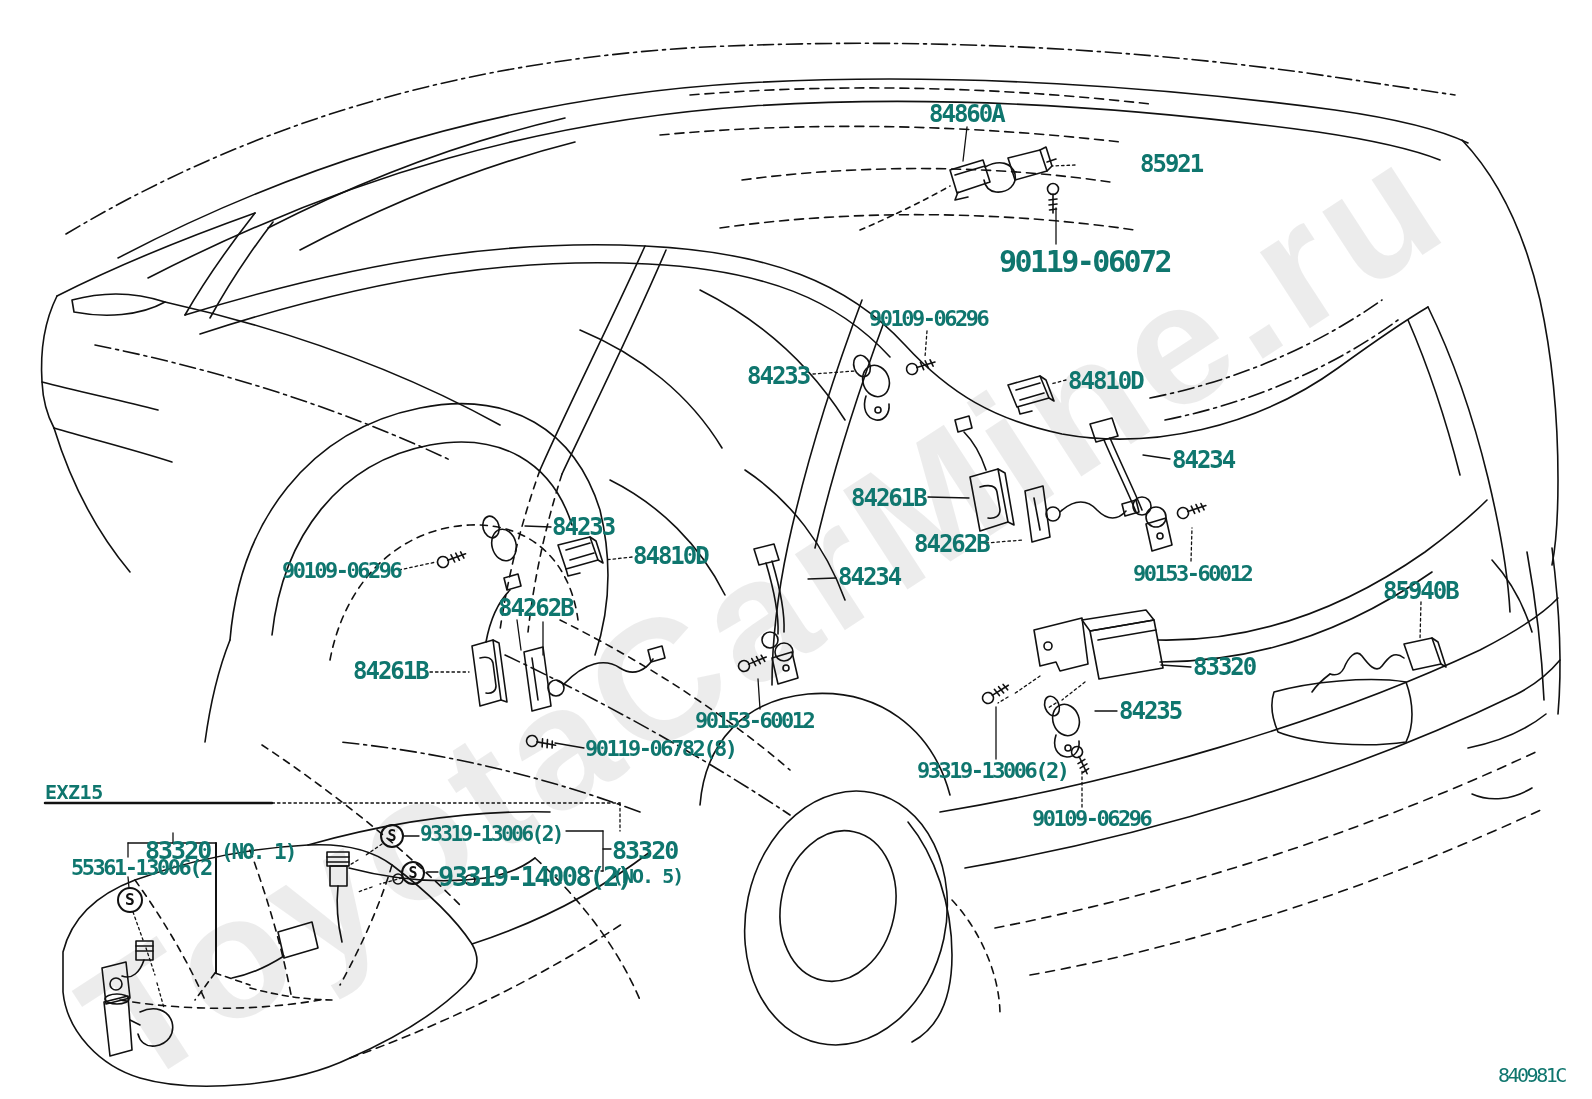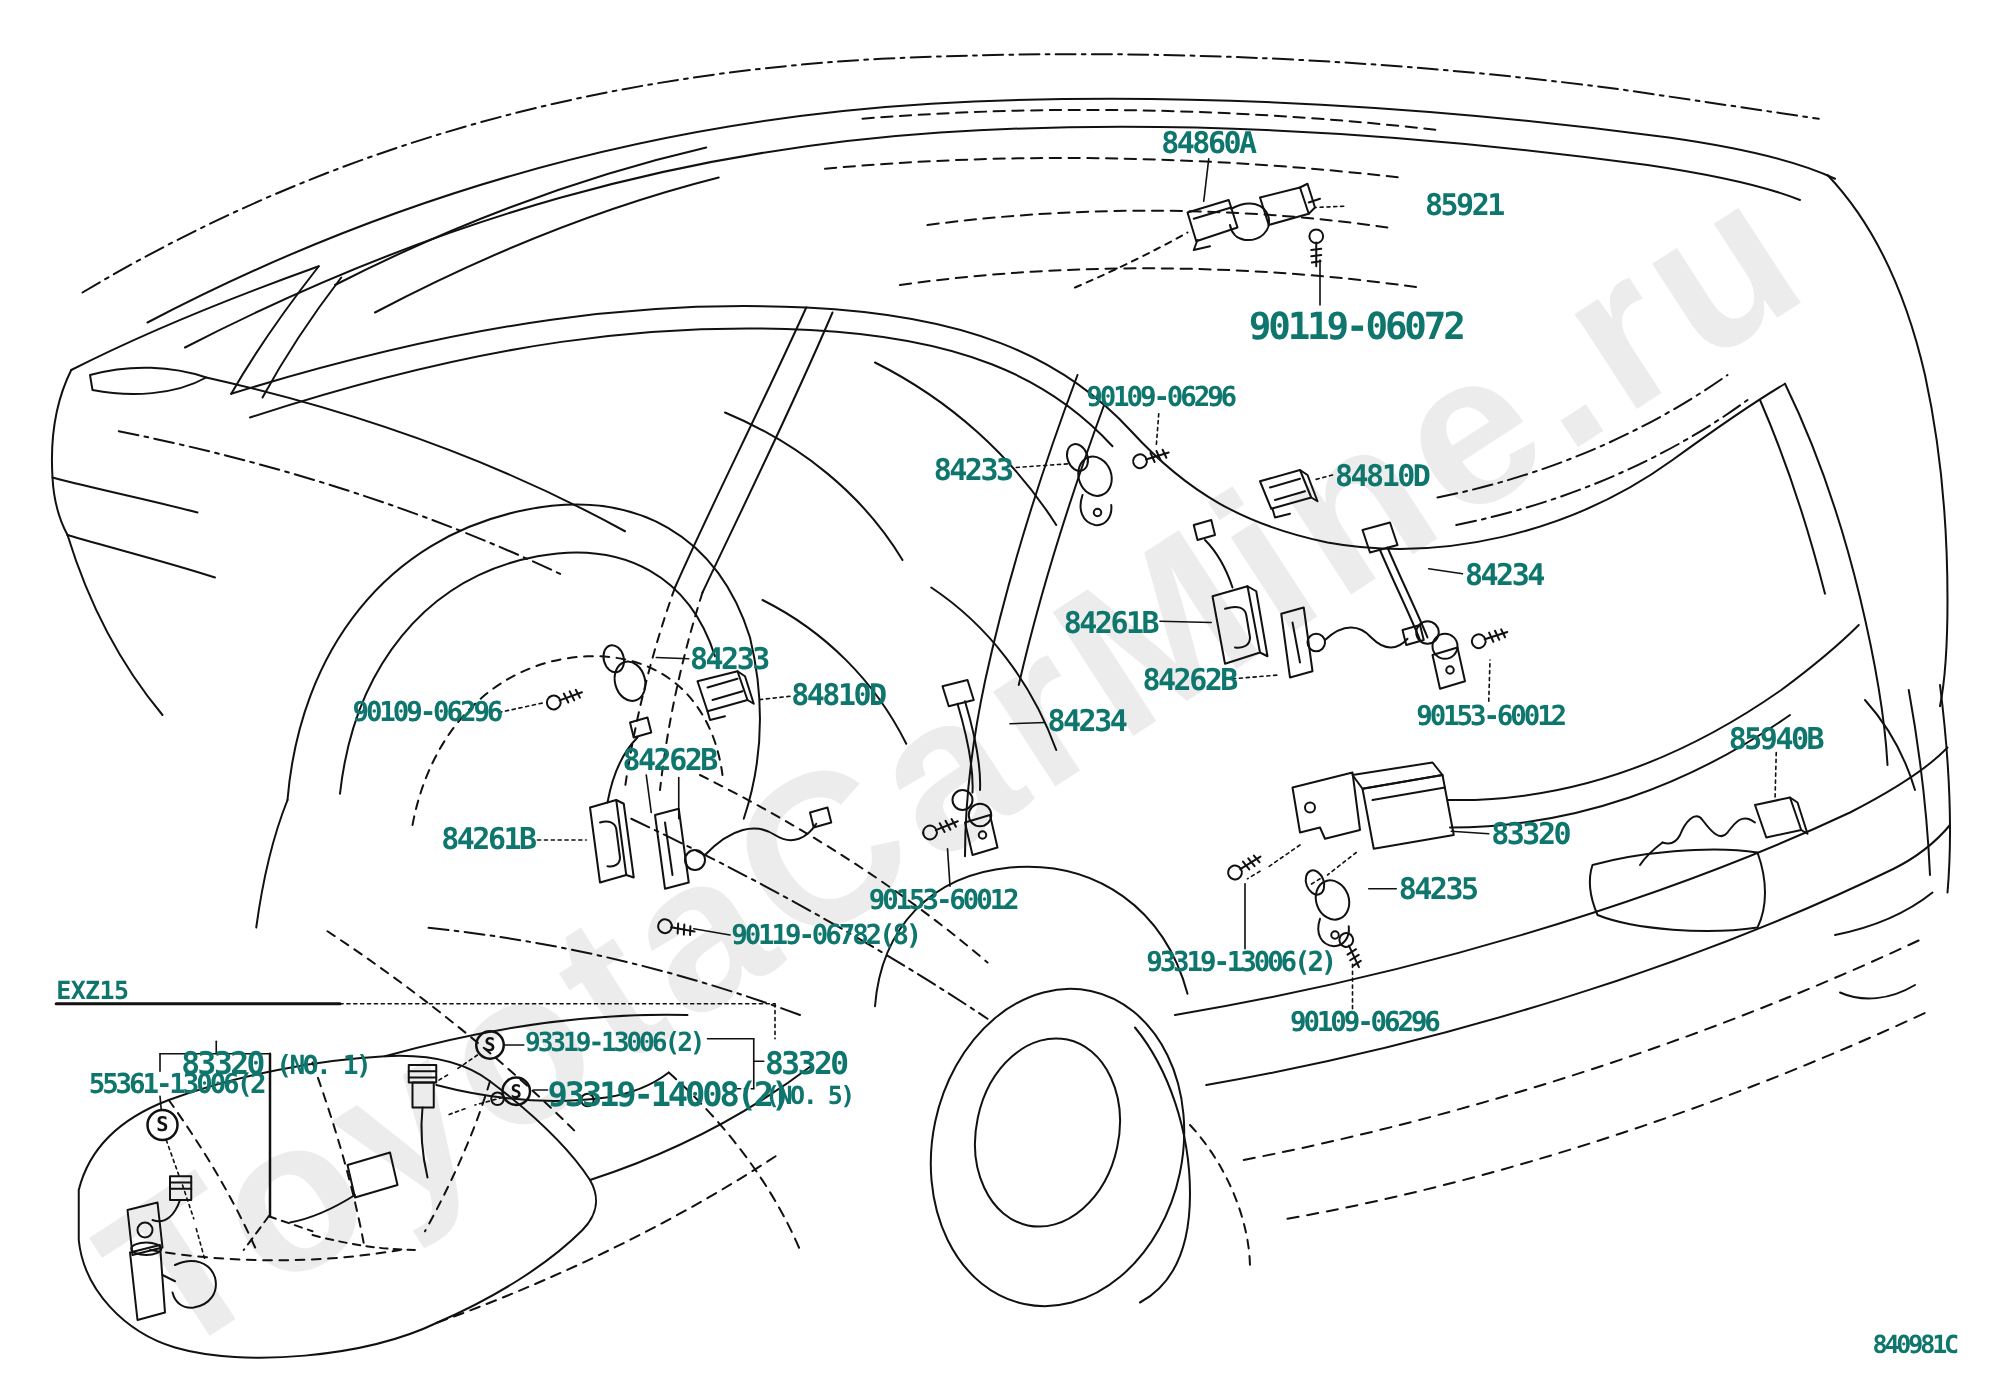--- a/index.html
+++ b/index.html
@@ -4,21 +4,21 @@
 <style>
   html,body{margin:0;padding:0;background:#fff;}
   .stage{position:relative;width:1592px;height:1099px;background:#fff;overflow:hidden;
          font-family:"DejaVu Sans Mono","Liberation Mono",monospace;}
   .watermark{position:absolute;left:48px;top:958px;font-family:"Liberation Sans","DejaVu Sans",sans-serif;
          font-weight:bold;font-size:172px;letter-spacing:8px;color:rgba(0,0,0,0.075);
          transform:rotate(-33deg);transform-origin:0 0;white-space:nowrap;z-index:1;}
   svg.art{position:absolute;left:0;top:0;z-index:2;}
   #labels{position:absolute;left:0;top:0;width:100%;height:100%;z-index:3;}
   .plabel{position:absolute;color:#0f766e;font-weight:bold;white-space:nowrap;line-height:1.03;}
-  .plabel.regular{font-weight:bold;}
+  .plabel.regular{font-weight:normal;}
   .plabel .sub{font-size:0.84em;}
   .plabel .sub.below{display:block;font-size:0.80em;margin-top:2px;}
   .s-badge{position:absolute;box-sizing:border-box;border:2.5px solid #111;border-radius:50%;
          color:#111;font-weight:bold;display:flex;align-items:center;justify-content:center;
          background:transparent;line-height:1;}
 </style>
 </head>
 <body>
 
 <div class="stage">

